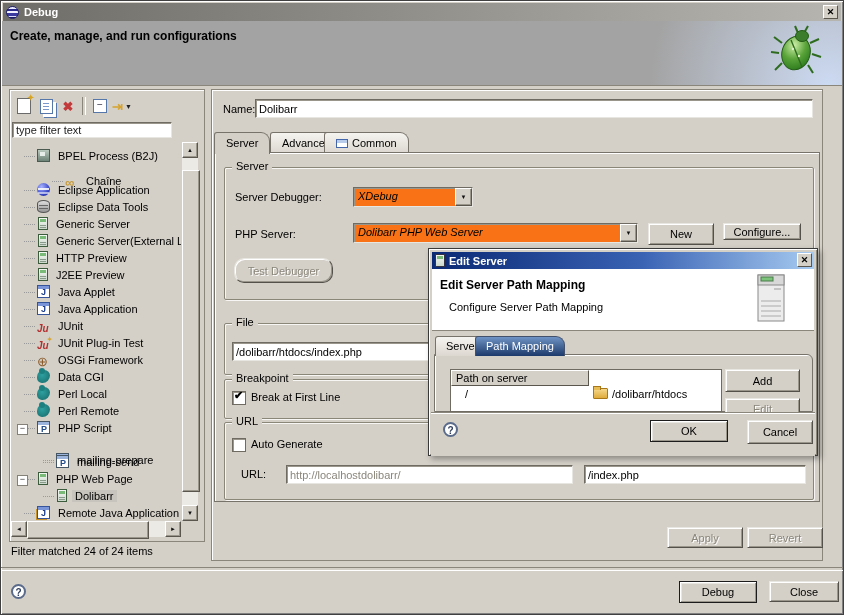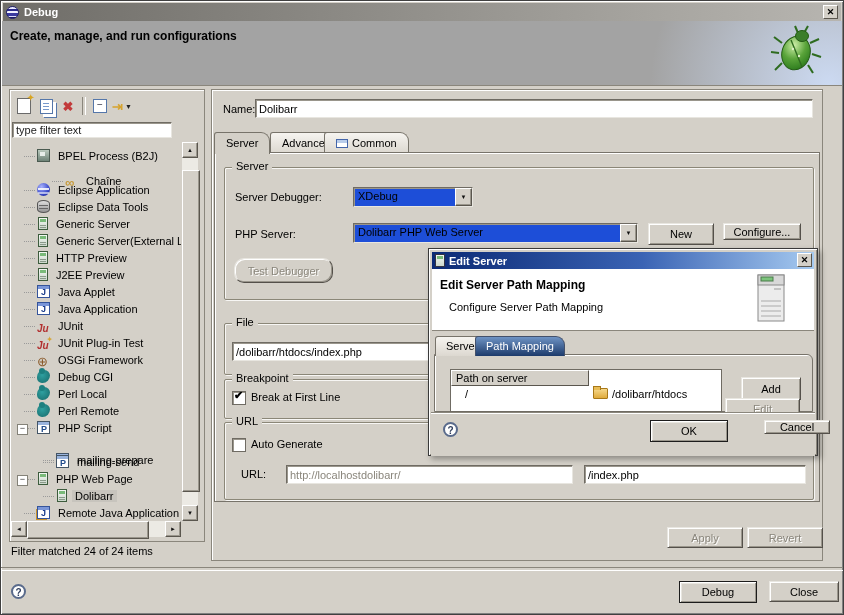--- a/index.html
+++ b/index.html
@@ -116,23 +116,23 @@
   .lbl{position:absolute;white-space:nowrap;}
   .input{position:absolute;background:#fff;border:1px solid;border-color:#6f6b63 #e8e6e0 #e8e6e0 #6f6b63;
     box-shadow:inset 1px 1px 0 #9a968c;font:11px "Liberation Sans",sans-serif;padding:1px 3px;box-sizing:border-box;}
   .input:disabled,.input.gray{color:#8a867c;}
   .btn{position:absolute;background:#d4d0c8;border:1px solid;border-color:#e8e6e0 #54504a #54504a #e8e6e0;
     box-shadow:inset 1px 1px 0 #fff, inset -1px -1px 0 #9a968c;
     font:11px "Liberation Sans",sans-serif;color:#000;text-align:center;padding:0;box-sizing:border-box;}
   .btn.default{border:1px solid #1c1c1c;box-shadow:inset 1px 1px 0 #fff, inset -1px -1px 0 #9a968c, inset 2px 2px 0 #e8e6e0;}
   .btn.disabled{color:#8a867c;text-shadow:1px 1px 0 #fff;}
   .combo{position:absolute;}
-  .combo .field{position:absolute;inset:0;background:#1d4ed8;border:1px solid;
+  .combo .field{position:absolute;inset:0;background:#f97316;border:1px solid;
     border-color:#6f6b63 #e8e6e0 #e8e6e0 #6f6b63;box-shadow:inset 1px 1px 0 #9a968c;
-    padding:2px 20px 0 4px;box-sizing:border-box;white-space:nowrap;overflow:hidden;}
+    padding:2px 20px 0 4px;box-sizing:border-box;white-space:nowrap;overflow:hidden;font-style:italic;}
   .combo .cbtn{position:absolute;right:1px;top:1px;bottom:1px;width:17px;background:#d4d0c8;
     border:1px solid;border-color:#fff #5a564e #5a564e #fff;box-shadow:inset -1px -1px 0 #9a968c;
     font-size:6px;color:#111;padding:0;}
   .checkbox{position:absolute;width:12px;height:12px;background:#fff;border:1px solid #6f6b63;
     box-shadow:inset 1px 1px 0 #9a968c;}
   .checkbox .mk{display:none;position:absolute;left:1px;top:-3px;font-size:11px;font-weight:bold;}
   .checkbox.checked .mk{display:block;}
   .group{position:absolute;border:1px solid #8b8778;border-radius:2px;
     box-shadow:inset 1px 1px 0 rgba(255,255,255,.8),1px 1px 0 rgba(255,255,255,.8);}
   .group .legend{position:absolute;top:-8px;left:7px;background:#d4d0c8;padding:0 4px;}
@@ -258,21 +258,21 @@
         <div class="tree-item" style="top: 57px;"><span class="ticon ic-database"></span><span class="tlabel">Eclipse Data Tools</span></div>
         <div class="tree-item" style="top: 74px;"><span class="ticon ic-server"></span><span class="tlabel">Generic Server</span></div>
         <div class="tree-item" style="top: 91px;"><span class="ticon ic-server"></span><span class="tlabel">Generic Server(External La</span></div>
         <div class="tree-item" style="top: 108px;"><span class="ticon ic-server"></span><span class="tlabel">HTTP Preview</span></div>
         <div class="tree-item" style="top: 125px;"><span class="ticon ic-server"></span><span class="tlabel">J2EE Preview</span></div>
         <div class="tree-item" style="top: 142px;"><span class="ticon ic-java-applet"></span><span class="tlabel">Java Applet</span></div>
         <div class="tree-item" style="top: 159px;"><span class="ticon ic-java"></span><span class="tlabel">Java Application</span></div>
         <div class="tree-item" style="top: 176px;"><span class="ticon ic-junit"></span><span class="tlabel">JUnit</span></div>
         <div class="tree-item" style="top: 193px;"><span class="ticon ic-junit-plugin"></span><span class="tlabel">JUnit Plug-in Test</span></div>
         <div class="tree-item" style="top: 210px;"><span class="ticon ic-osgi"></span><span class="tlabel">OSGi Framework</span></div>
-        <div class="tree-item" style="top: 227px;"><span class="ticon ic-perl"></span><span class="tlabel">Debug CGI</span></div>
+        <div class="tree-item" style="top: 227px;"><span class="ticon ic-perl"></span><span class="tlabel">Data CGI</span></div>
         <div class="tree-item" style="top: 244px;"><span class="ticon ic-perl"></span><span class="tlabel">Perl Local</span></div>
         <div class="tree-item" style="top: 261px;"><span class="ticon ic-perl"></span><span class="tlabel">Perl Remote</span></div>
         <div class="tree-item" style="top: 278px;"><span class="toggle">−</span><span class="ticon ic-php"></span><span class="tlabel">PHP Script</span></div>
         <div class="tree-item lvl1" style="top: 295px; margin-top: 15px;"><span class="ticon ic-php"></span><span class="tlabel">mailing-prepare</span></div>
         <div class="tree-item lvl1" style="top: 312px;"><span class="ticon ic-php"></span><span class="tlabel">mailing-send</span></div>
         <div class="tree-item" style="top: 329px;"><span class="toggle">−</span><span class="ticon ic-server"></span><span class="tlabel">PHP Web Page</span></div>
         <div class="tree-item lvl1" style="top: 346px;"><span class="ticon ic-server"></span><span class="tlabel selected">Dolibarr</span></div>
         <div class="tree-item" style="top: 363px;"><span class="ticon ic-java-remote"></span><span class="tlabel">Remote Java Application</span></div>
       </div>
 
@@ -364,27 +364,27 @@
     <div class="dtab active" style="left:46px;"><span>Path Mapping</span></div>
     <div id="dlg-content"></div>
 
     <div id="map-table">
       <div class="th" style="left:0;width:138px;">Path on server</div>
       <div>
           <div class="tcell" style="left: 0px; width: 138px; padding-left: 14px;">/</div>
           <div class="tcell" style="left: 138px; width: 133px;"><span class="folder"></span>/dolibarr/htdocs</div>
         </div>
     </div>
-    <button class="btn" style="left:296px;top:128px;width:60px;height:23px;margin-left:16px;">Add</button>
+    <button class="btn" style="left:296px;top:120px;width:75px;height:23px;">Add</button>
     <button class="btn disabled" style="left:296px;top:149px;width:75px;height:22px;">Edit</button>
 
     <div id="dlg-bottombar">
       <span class="help-circle" style="left:12px;top:9px;">?</span>
       <button class="btn default" style="left:219px;top:7px;width:78px;height:22px;">OK</button>
-      <button class="btn" style="left:333px;top:7px;width:66px;height:14px;">Cancel</button>
+      <button class="btn" style="left:316px;top:7px;width:66px;height:24px;">Cancel</button>
     </div>
   </div>
 
   <div id="footer-sep"></div>
   <span class="help-circle" style="left:10px;top:583px;">?</span>
   <button class="btn default" id="debug-btn">Debug</button>
   <button class="btn" id="close-btn">Close</button>
 
 </div>
 

